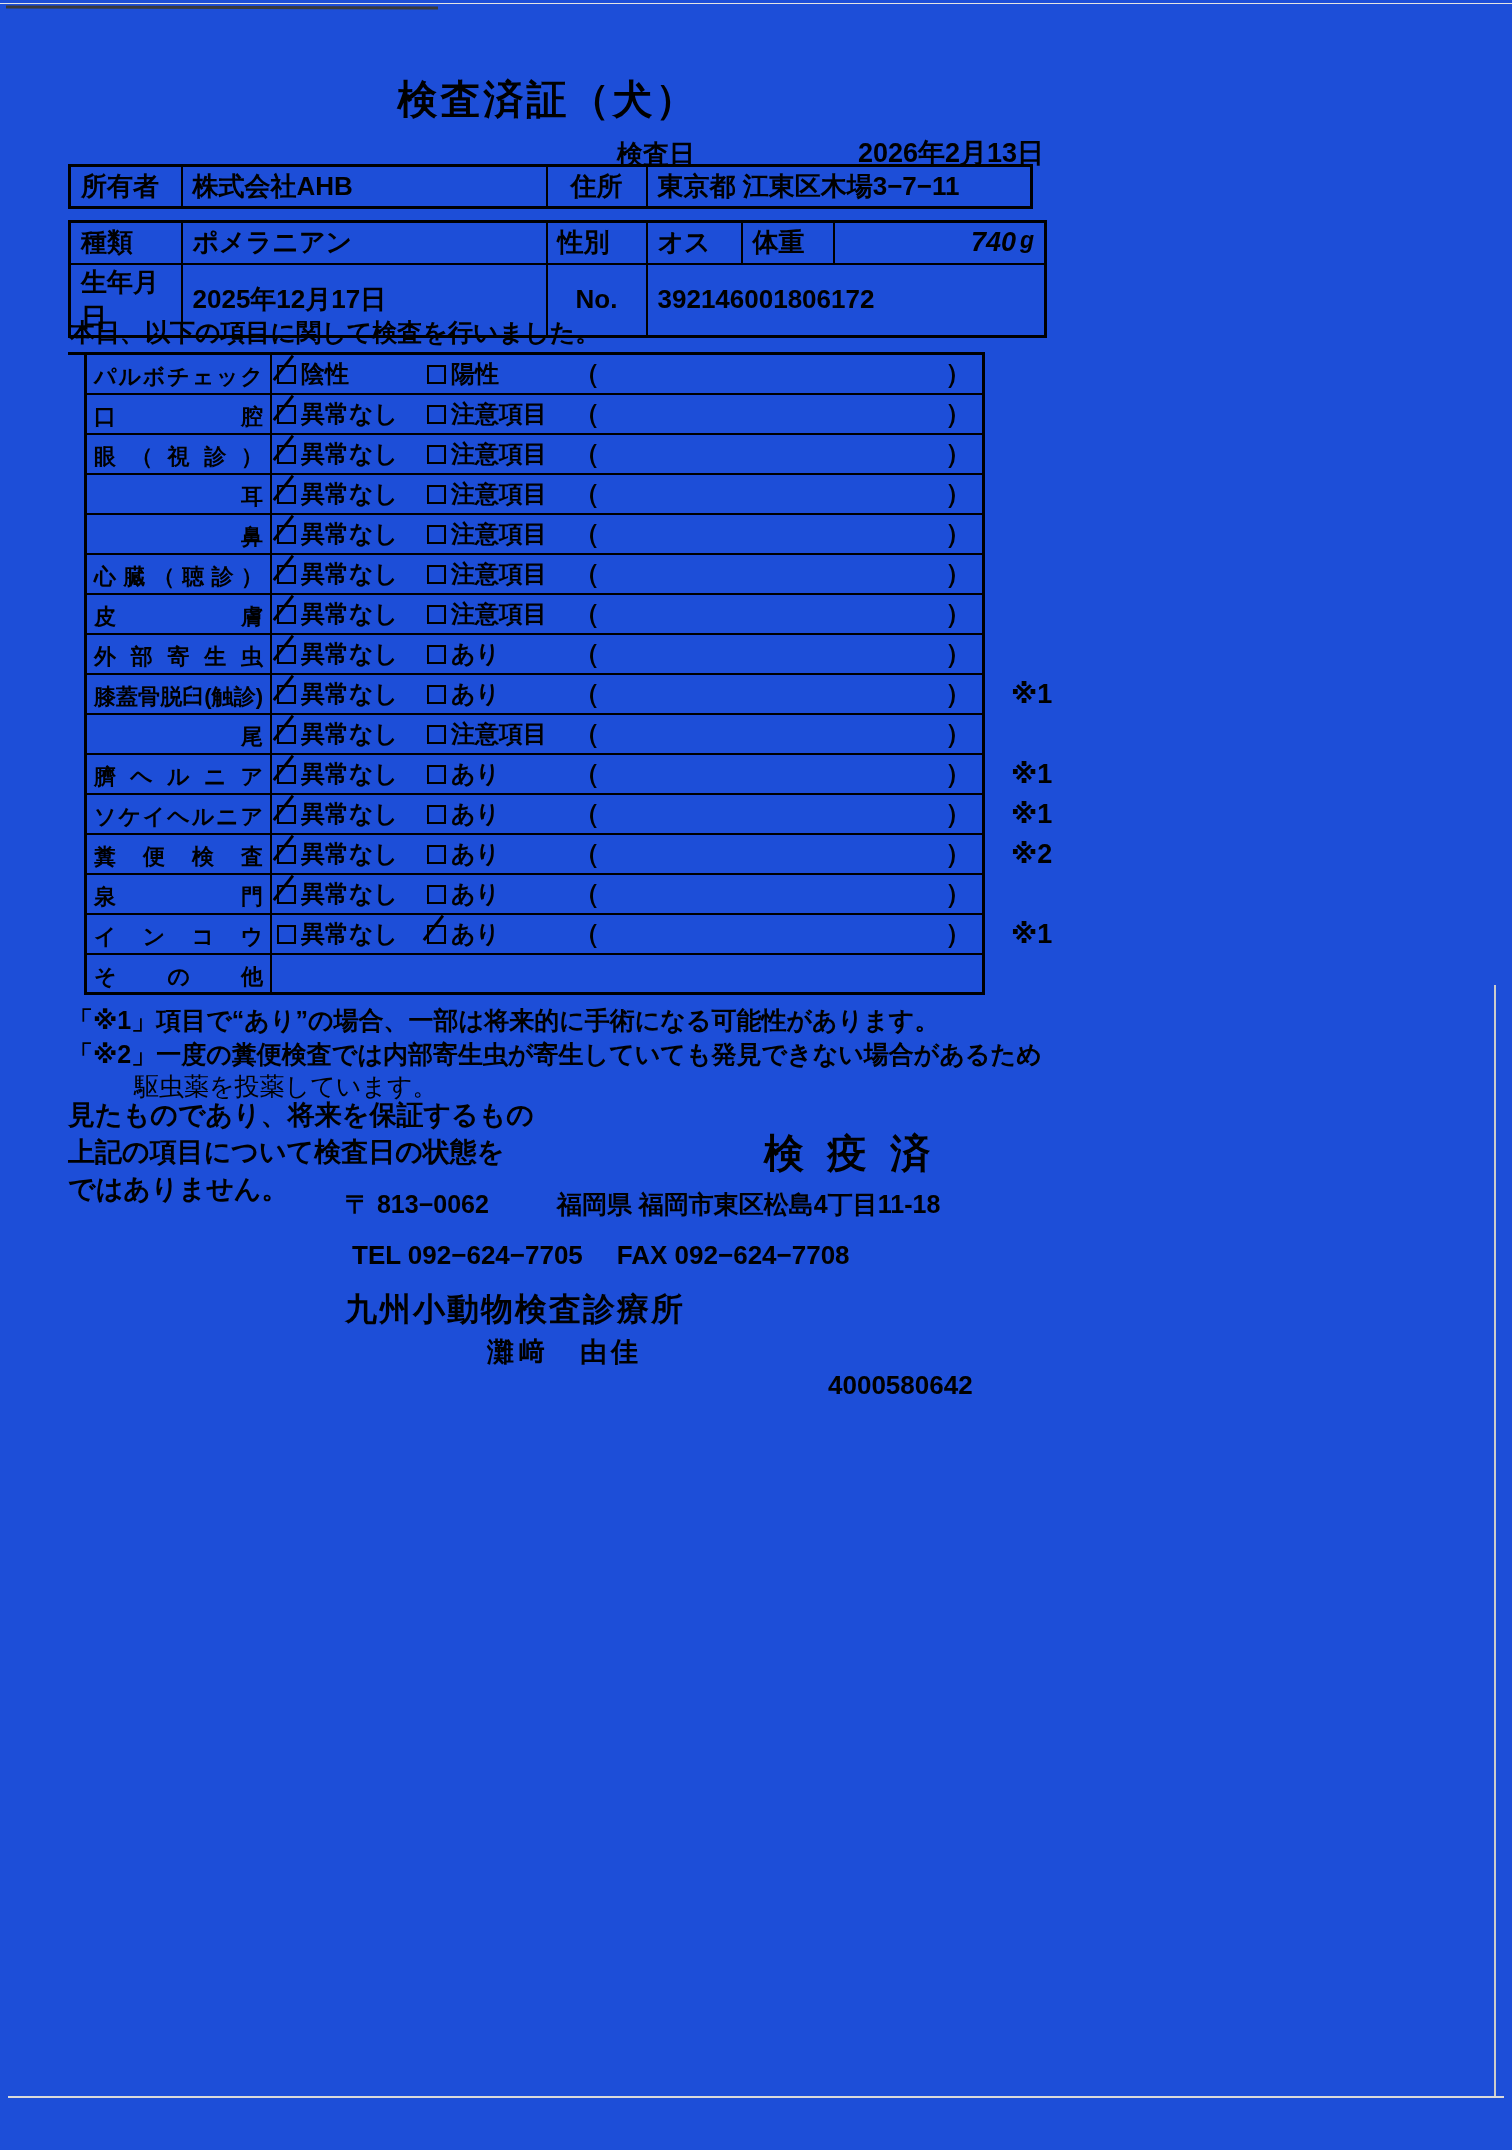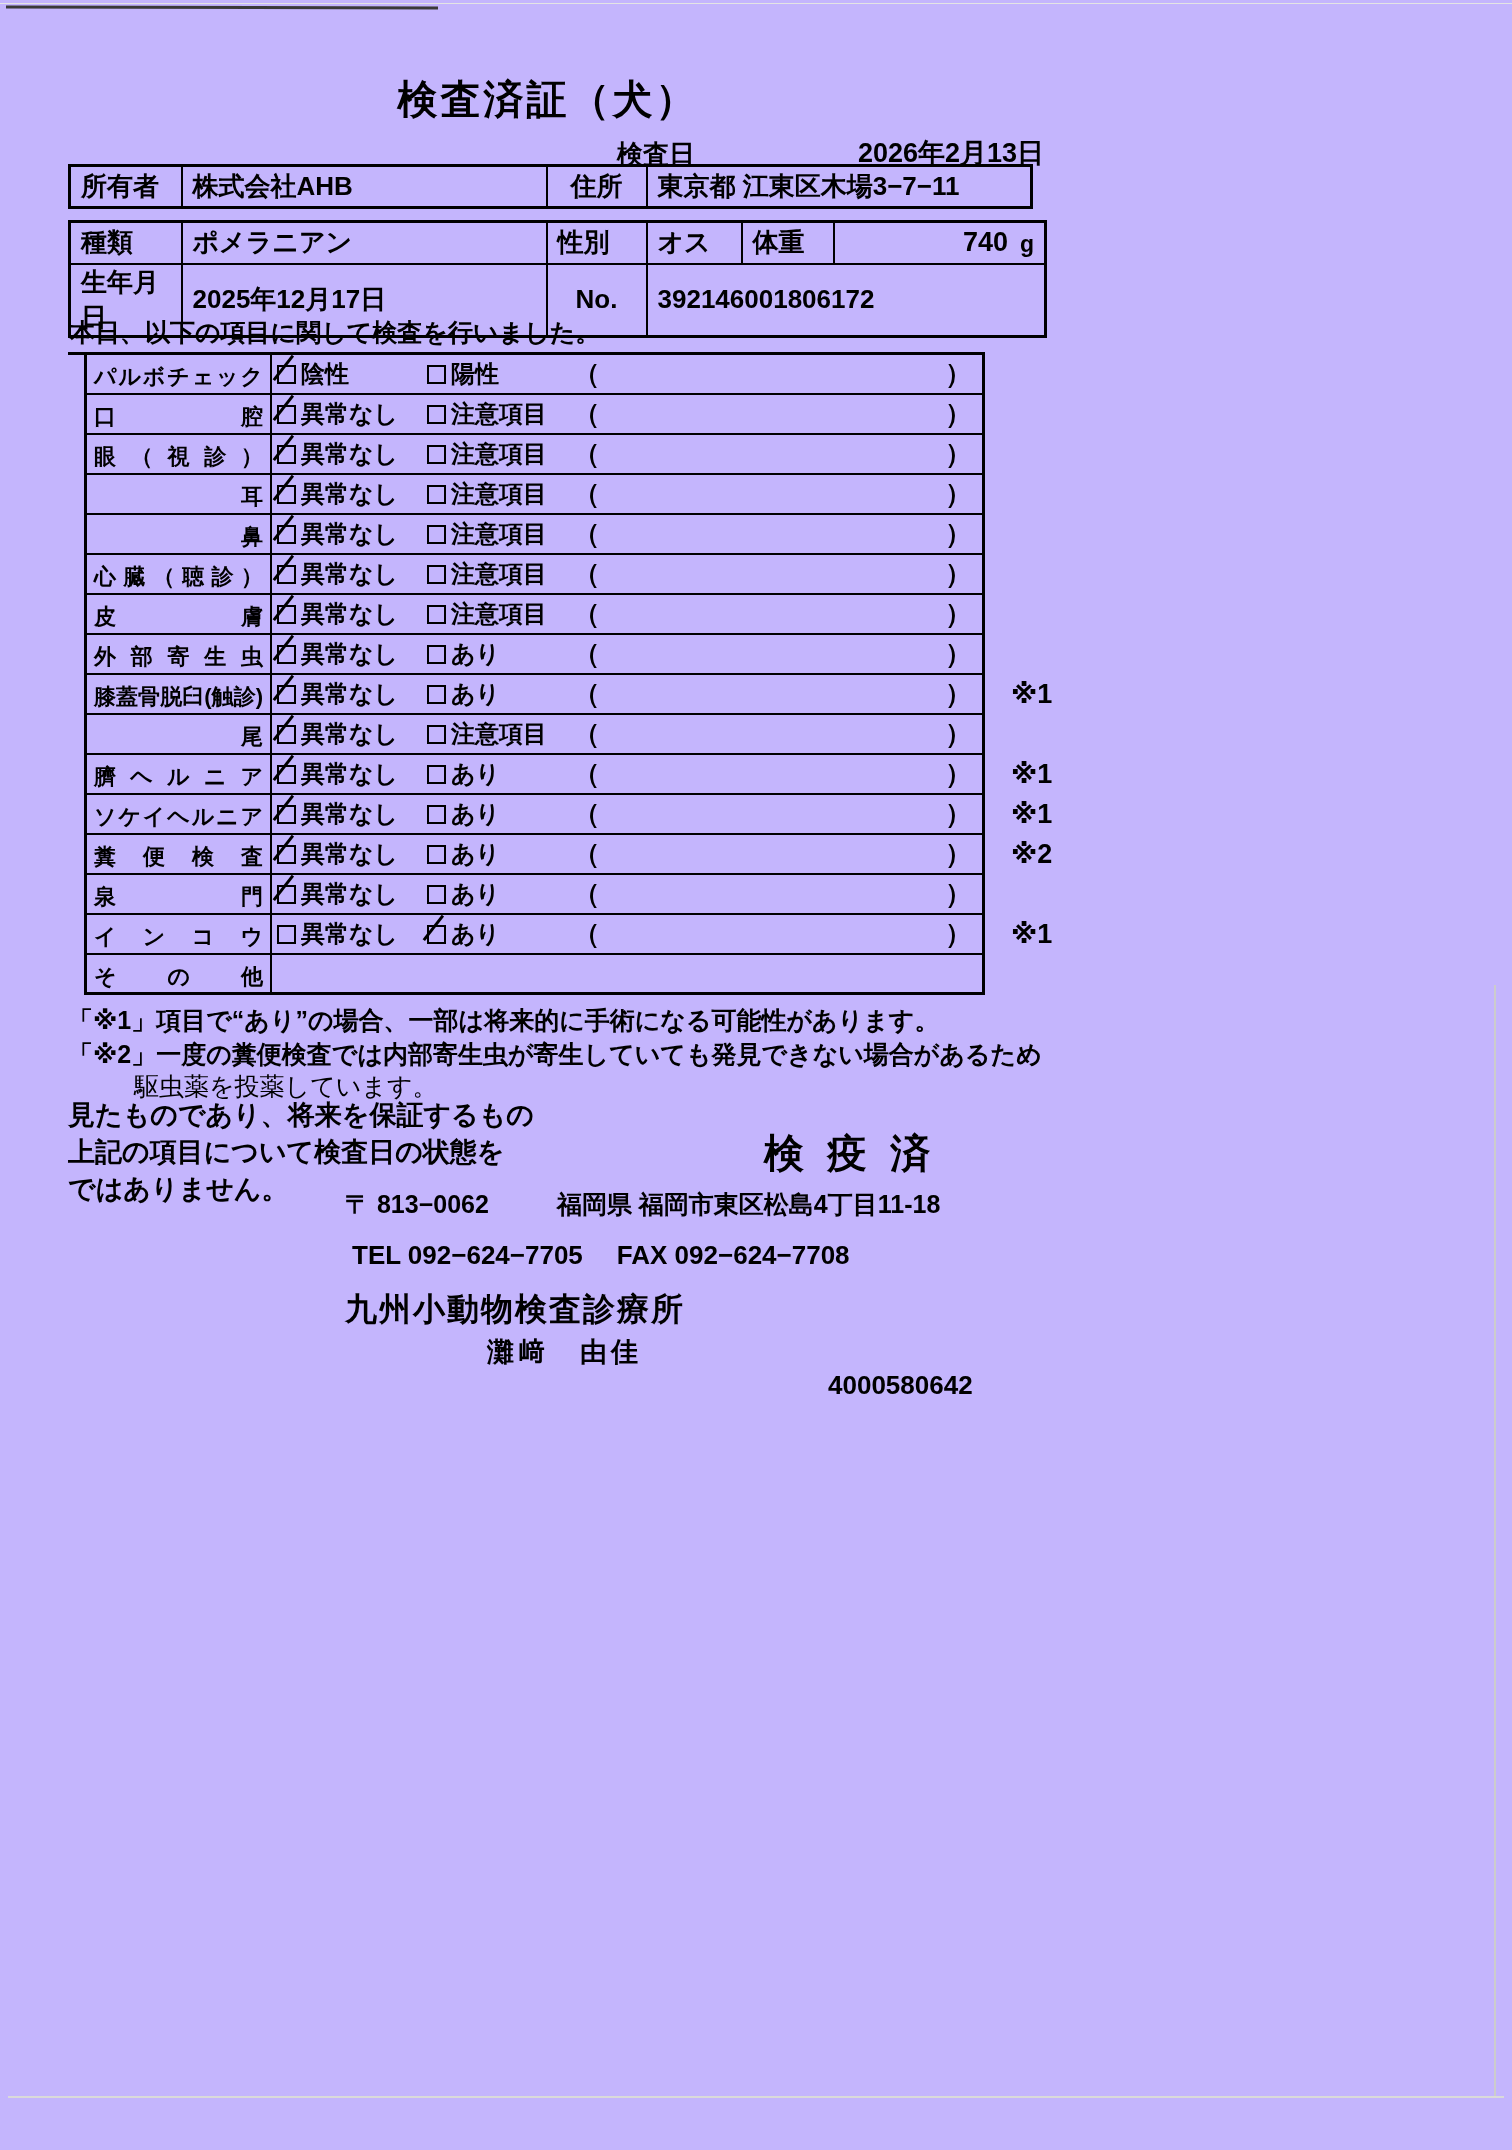--- a/index.html
+++ b/index.html
@@ -1,19 +1,19 @@
 <!DOCTYPE html>
 <html lang="ja"><head>
 <meta charset="utf-8">
 <title>検査済証（犬）</title>
 <style>
   * { margin:0; padding:0; box-sizing:border-box; }
   html,body { background:#ffffff; }
   body { font-family:"Liberation Sans","DejaVu Sans",sans-serif; color:#000; }
-  .page { position:relative; width:1512px; height:2150px; background:#c4b5fd; overflow:hidden; }
+  .page { position:relative; width:1512px; height:2150px; background:#1d4ed8; overflow:hidden; }
 
   
   .artifact-top-faint { position:absolute; top:3px; left:0; width:1512px; height:1px; background:#e4e4e4; }
   .artifact-top { position:absolute; top:6px; left:6px; width:432px; height:3px; background:#3a3a3a; transform:rotate(0.15deg); }
   .artifact-right { position:absolute; top:985px; right:16px; width:2px; height:1112px; background:#cccccc; }
   .artifact-bottom { position:absolute; bottom:52px; left:8px; width:1496px; height:2px; background:#dadada; }
 
   .title { position:absolute; top:72px; left:0; width:1096px; text-align:center;
            font-size:40px; font-weight:700; letter-spacing:3px; }
 
@@ -22,21 +22,21 @@
 
   table.grid { position:absolute; border-collapse:collapse; border:3px solid #000; }
   table.grid td { border:2.5px solid #000; height:42px; font-size:26px; font-weight:600;
                   padding:0 10px; vertical-align:middle; }
   .owner-table { top:164px; left:68px; }
   .pet-table   { top:220px; left:68px; }
   .pet-table td { height:44px; }
   .w112{width:112px} .w365{width:365px} .w100{width:100px} .w95{width:95px} .w78{width:92px} .w212{width:212px} .w385{width:385px}
   td.center { text-align:center; }
   td.weight-cell { padding-right:16px; }
-  .weight-wrap { display:flex; justify-content:flex-end; align-items:flex-end; gap:12px; }
+  .weight-wrap { display:flex; justify-content:flex-end; align-items:flex-start; gap:4px;font-style:italic; }
   .weight-value { font-size:27px; }
   .weight-unit  { font-size:23px; }
 
   .intro { position:absolute; top:316px; left:70px; font-size:25px; font-weight:600; }
 
   
   .insp-table { position:absolute; top:352px; left:68px; width:917px; border-top:3px solid #000;padding-left:16px; }
   .insp-line { position:relative; }
   .insp-row { display:flex; height:40px; border-left:3px solid #000; border-right:3px solid #000;
               border-bottom:2.5px solid #000; }

